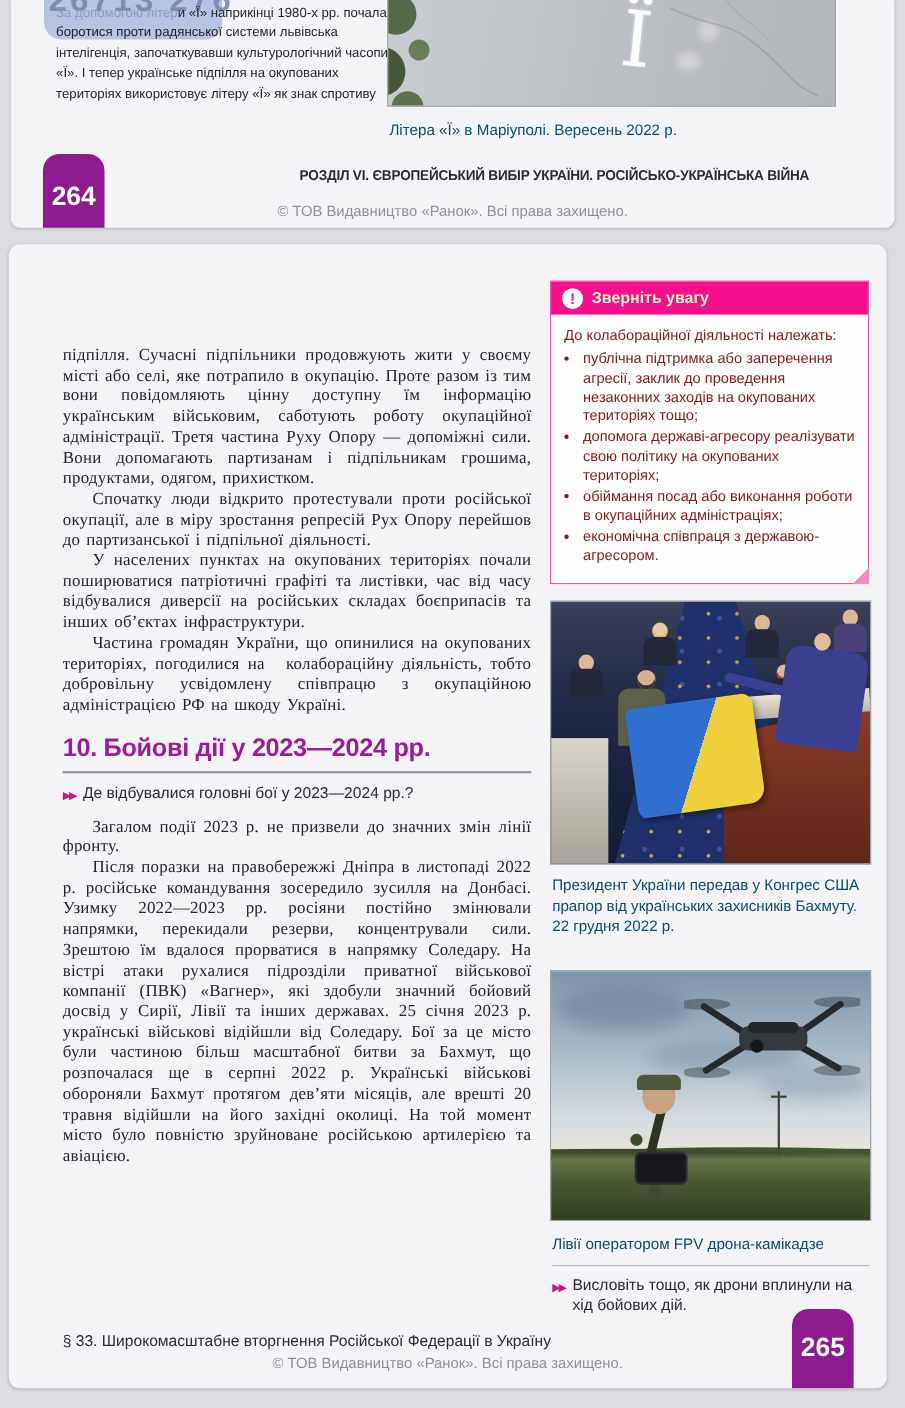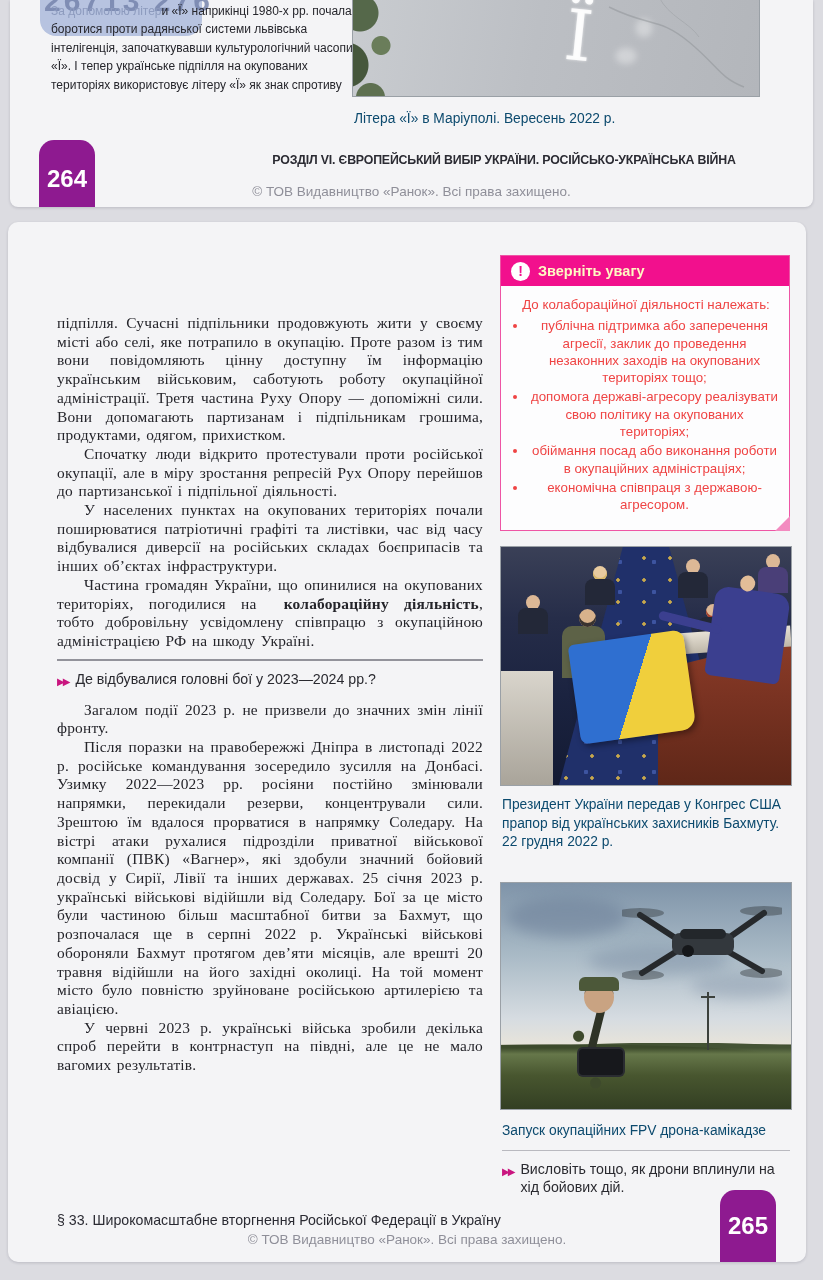--- a/index.html
+++ b/index.html
@@ -39,35 +39,35 @@
 
   .running-header { position:absolute; left:190px; top:152px; width:608px; text-align:center; font-weight:bold; font-size:13px; letter-spacing:-.2px; color:#2b2b33; transform:scaleX(.95); transform-origin:center; }
   .copyright { position:absolute; left:0; width:100%; text-align:center; font-size:13.5px; color:#8f8f99; }
   #copy-top { top:184px; }
   #copy-main { top:1010px; }
 
   
   .text-col { position:absolute; left:49px; top:60px; width:426px; }
   .text-col p { font-family:"Liberation Serif", serif; font-size:15.4px; line-height:18.7px; text-align:justify; text-indent:27px; color:#24242a; letter-spacing:.2px; word-spacing:1.5px; }
   .text-col p.noindent { text-indent:0;margin-top:32px; }
-  .bold-term { font-weight:bold;margin-left:12px; }
+  .bold-term { font-weight:normal;margin-left:12px; }
 
   .section-heading { margin-top:15px; font-size:23px; font-weight:bold; color:#9b1c98; letter-spacing:-.3px; }
   .section-rule { border:none; border-top:2px solid #93939b; margin:8px 0 9px; }
   .q-line { display:flex; gap:7px; font-size:14.2px; color:#2a2a30; line-height:18px; margin-bottom:10px; }
   .q-arrows { color:#c9157f; font-size:10px; letter-spacing:-2px; padding-top:3px; flex:none; }
 
   .footer-section { position:absolute; left:49px; top:990px; font-size:14.2px; color:#2b2b33; }
 
   
   .attention { position:absolute; left:492px; top:33px; width:290px; background:#fdfdfe; border:1.5px solid #ee55a5; position:absolute; }
   .attention-header { height:30px; background:#f2108d; display:flex; align-items:center; gap:8px; padding:0 10px; }
   .attention-icon { width:19px; height:19px; border-radius:50%; background:#fff; color:#f2108d; font-weight:bold; font-size:14px; display:flex; align-items:center; justify-content:center; flex:none; }
   .attention-title { color:#fef9c3; font-weight:bold; font-size:14.5px; }
-  .attention-body { padding:10px 10px 14px 12px; font-size:13.3px; line-height:17.3px; color:#ef4444;text-align:center; }
+  .attention-body { padding:10px 10px 14px 12px; font-size:13.3px; line-height:17.3px; color:#7f1d1d; }
   .attention-body ul { margin-top:4px; padding-left:15px; }
   .attention-body li { margin-bottom:2px; padding-left:2px; }
   .fold-corner { position:absolute; right:-1px; bottom:-1px; width:0; height:0; border-left:15px solid transparent; border-bottom:15px solid #f38bc0; }
 
   
   #photo-congress { left:492px; top:324px; width:292px; height:240px; }
   #caption-congress { position:absolute; left:494px; top:574px; width:280px; }
   #photo-drone { left:492px; top:660px; width:292px; height:228px; }
   #caption-drone { position:absolute; left:494px; top:900px; width:288px; }
   .col-rule { position:absolute; left:494px; top:928px; width:288px; border:none; border-top:1.5px solid #b9b9bf; }
@@ -140,29 +140,29 @@
 </div>
 
 <div class="card" id="card-main">
 
   <div class="text-col">
     <p class="noindent">підпілля. Сучасні підпільники продовжують жити у своєму місті або селі, яке потрапило в окупацію. Проте разом із тим вони повідомляють цінну доступну їм інформацію українським військовим, саботують роботу окупаційної адміністрації. Третя частина Руху Опору — допоміжні сили. Вони допомагають партизанам і підпільникам грошима, продуктами, одягом, прихистком.</p>
     <p>Спочатку люди відкрито протестували проти російської окупації, але в міру зростання репресій Рух Опору перейшов до партизанської і підпільної діяльності.</p>
     <p>У населених пунктах на окупованих територіях почали поширюватися патріотичні графіті та листівки, час від часу відбувалися диверсії на російських складах боєприпасів та інших об’єктах інфраструктури.</p>
     <p><span>Частина громадян України, що опинилися на окупованих територіях, погодилися на </span><span class="bold-term">колабораційну діяльність</span><span>, тобто добровільну усвідомлену співпрацю з окупаційною адміністрацією РФ на шкоду Україні.</span></p>
 
+    <h2 class="section-heading">10. Бойові дії у 2023—2024 рр.</h2>
     <hr class="section-rule">
     <div class="q-line">
       <span class="q-arrows">▶▶</span>
       <span>Де відбувалися головні бої у 2023—2024 рр.?</span>
     </div>
 
     <p>Загалом події 2023 р. не призвели до значних змін лінії фронту.</p>
     <p>Після поразки на правобережжі Дніпра в листопаді 2022 р. російське командування зосередило зусилля на Донбасі. Узимку 2022—2023 рр. росіяни постійно змінювали напрямки, перекидали резерви, концентрували сили. Зрештою їм вдалося прорватися в напрямку Соледару. На вістрі атаки рухалися підрозділи приватної військової компанії (ПВК) «Вагнер», які здобули значний бойовий досвід у Сирії, Лівії та інших державах. 25 січня 2023 р. українські військові відійшли від Соледару. Бої за це місто були частиною більш масштабної битви за Бахмут, що розпочалася ще в серпні 2022 р. Українські військові обороняли Бахмут протягом дев’яти місяців, але врешті 20 травня відійшли на його західні околиці. На той момент місто було повністю зруйноване російською артилерією та авіацією.</p>
-    <p>У червні 2023 р. українські війська зробили декілька спроб перейти в контрнаступ на півдні, але це не мало вагомих результатів.</p>
   </div>
 
   <div class="attention">
     <div class="attention-header">
       <span class="attention-icon">!</span>
       <span class="attention-title">Зверніть увагу</span>
     </div>
     <div class="attention-body">
       <div>До колабораційної діяльності належать:</div>
       <ul>
@@ -235,21 +235,21 @@
       </g>
       <ellipse cx="18" cy="14" rx="24" ry="5" fill="#2b2f33" opacity=".4"></ellipse>
       <ellipse cx="142" cy="12" rx="24" ry="5" fill="#2b2f33" opacity=".4"></ellipse>
       <ellipse cx="20" cy="76" rx="22" ry="5" fill="#2b2f33" opacity=".4"></ellipse>
       <ellipse cx="140" cy="74" rx="22" ry="5" fill="#2b2f33" opacity=".4"></ellipse>
       <rect x="50" y="34" width="62" height="22" rx="8" fill="#33383d"></rect>
       <rect x="58" y="30" width="46" height="10" rx="5" fill="#23272b"></rect>
       <circle cx="66" cy="52" r="6" fill="#15171a"></circle>
     </svg>
   </div>
-  <p class="caption" id="caption-drone">Запуск окупаційних FPV дрона-камікадзе</p>
+  <p class="caption" id="caption-drone">Лівії оператором FPV дрона-камікадзе</p>
 
   <hr class="col-rule">
   <div class="q-line" id="photo-question">
     <span class="q-arrows">▶▶</span>
     <span>Висловіть тощо, як дрони вплинули на хід бойових дій.</span>
   </div>
 
   <div class="footer-section">§ 33. Широкомасштабне вторгнення Російської Федерації в Україну</div>
   <div class="page-badge" id="badge-265">265</div>
   <div class="copyright" id="copy-main">© ТОВ Видавництво «Ранок». Всі права захищено.</div>

